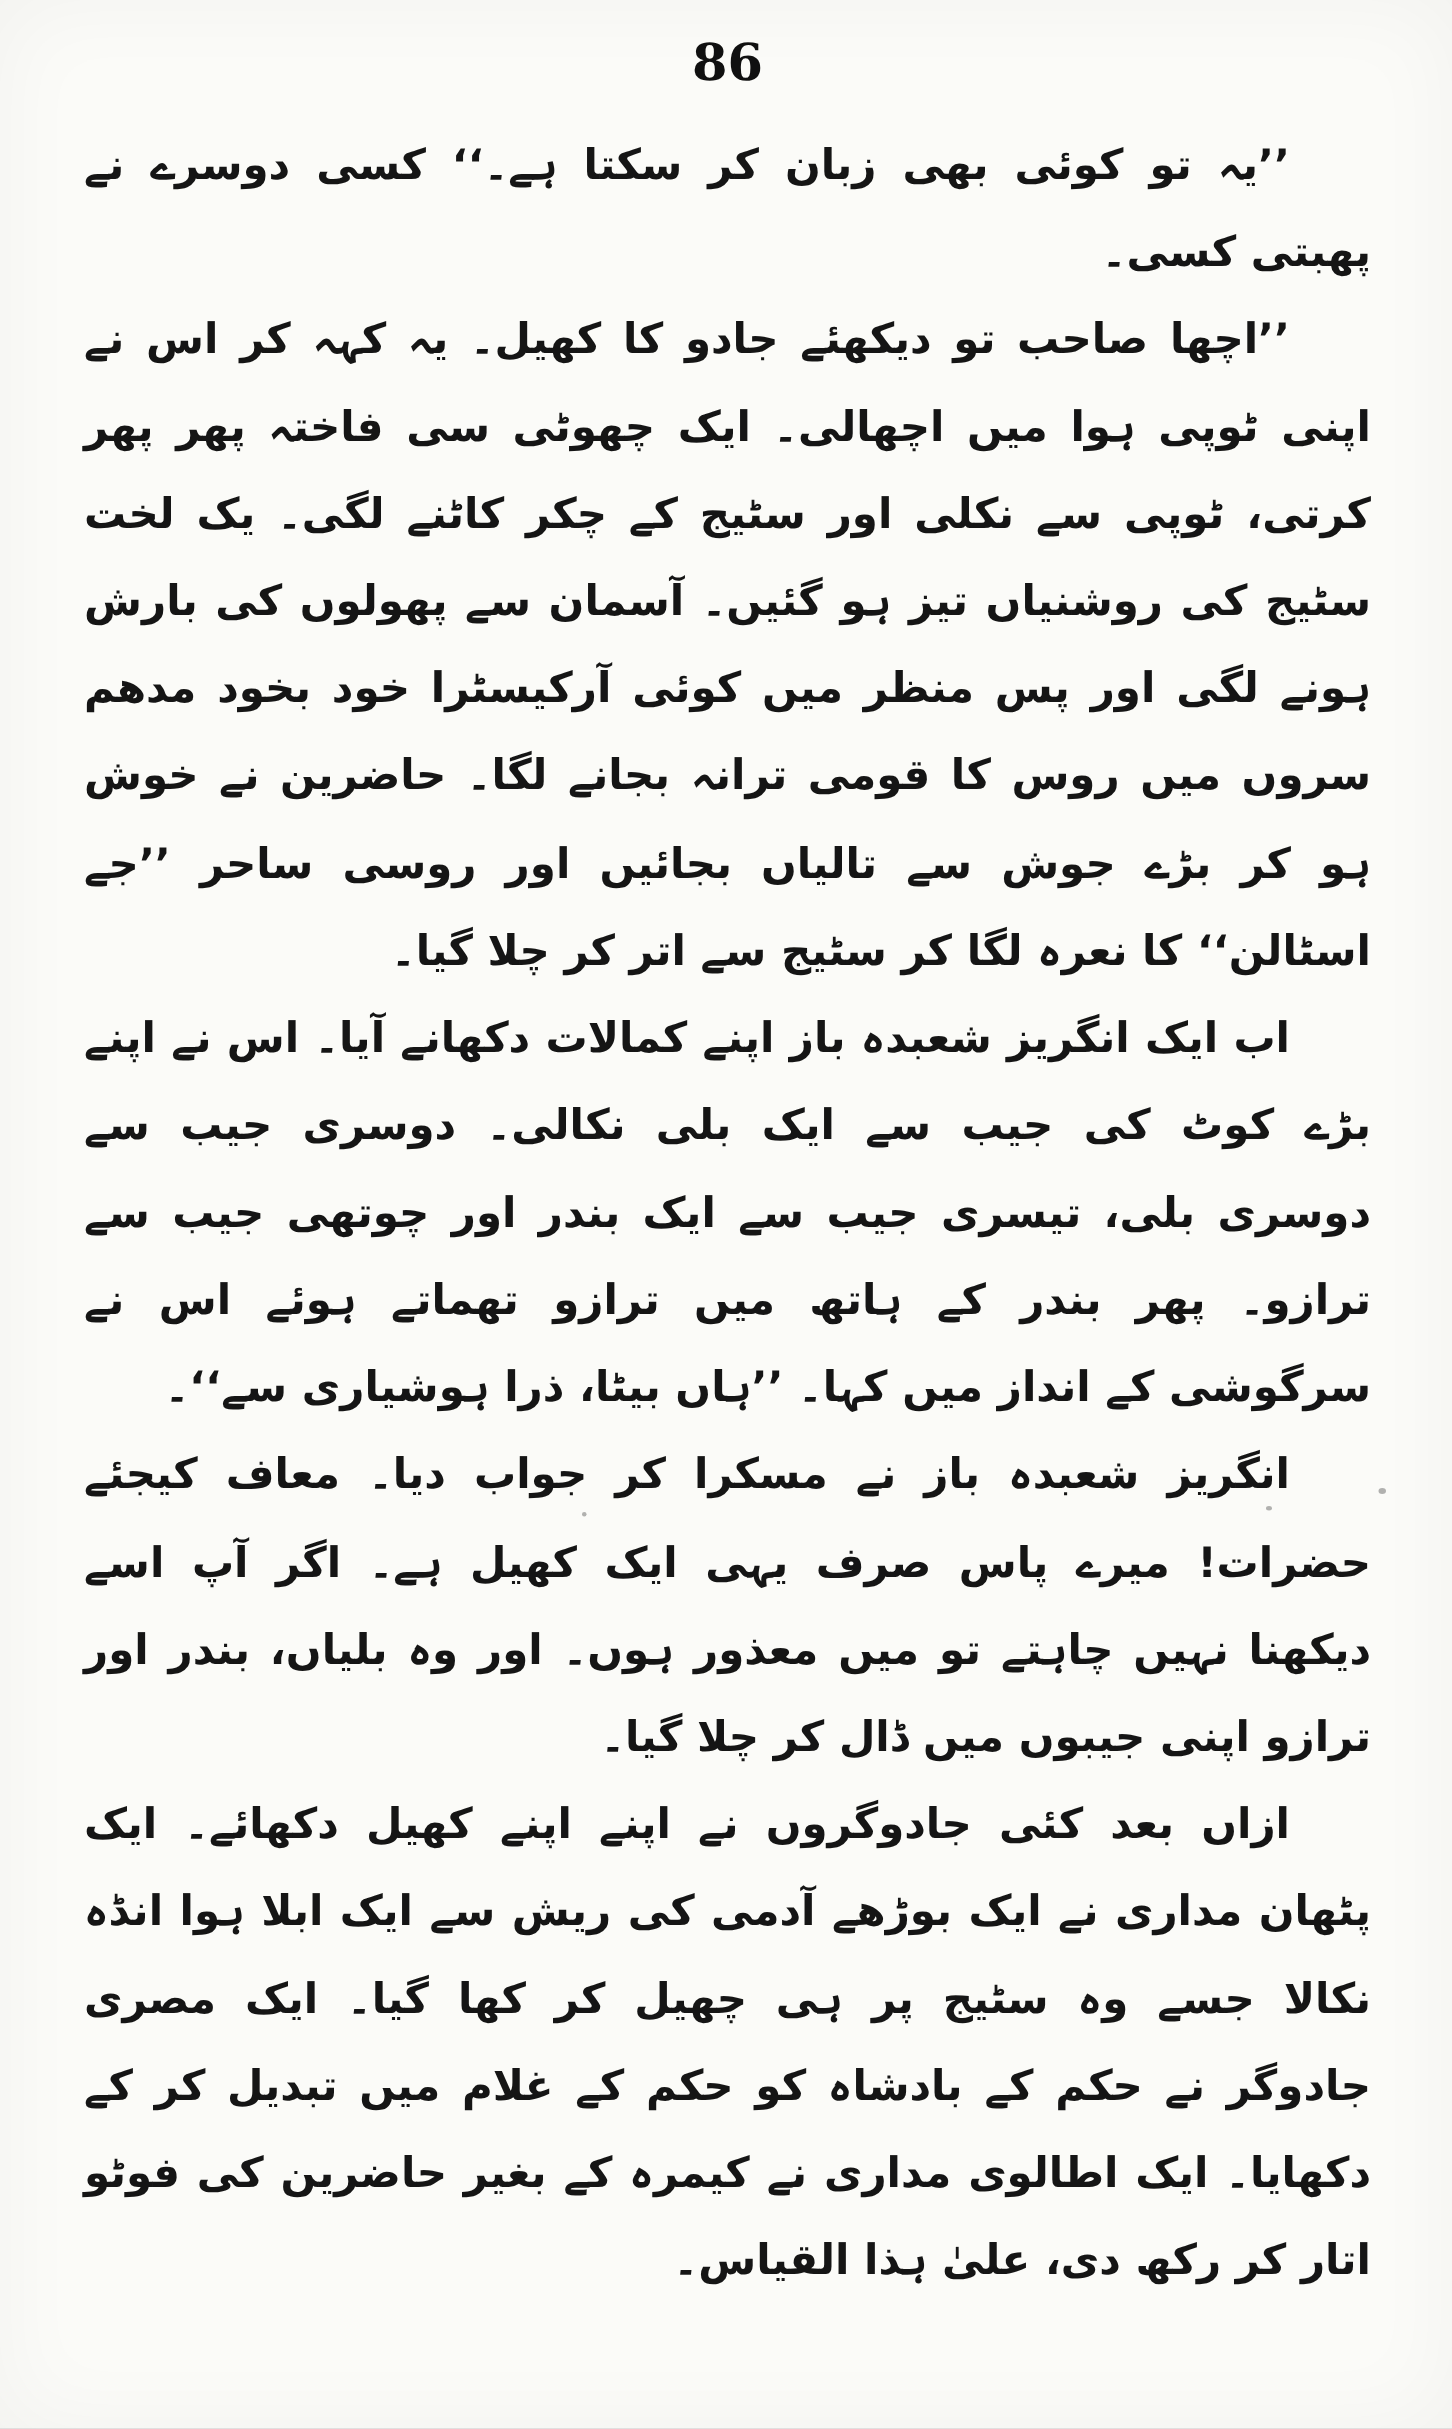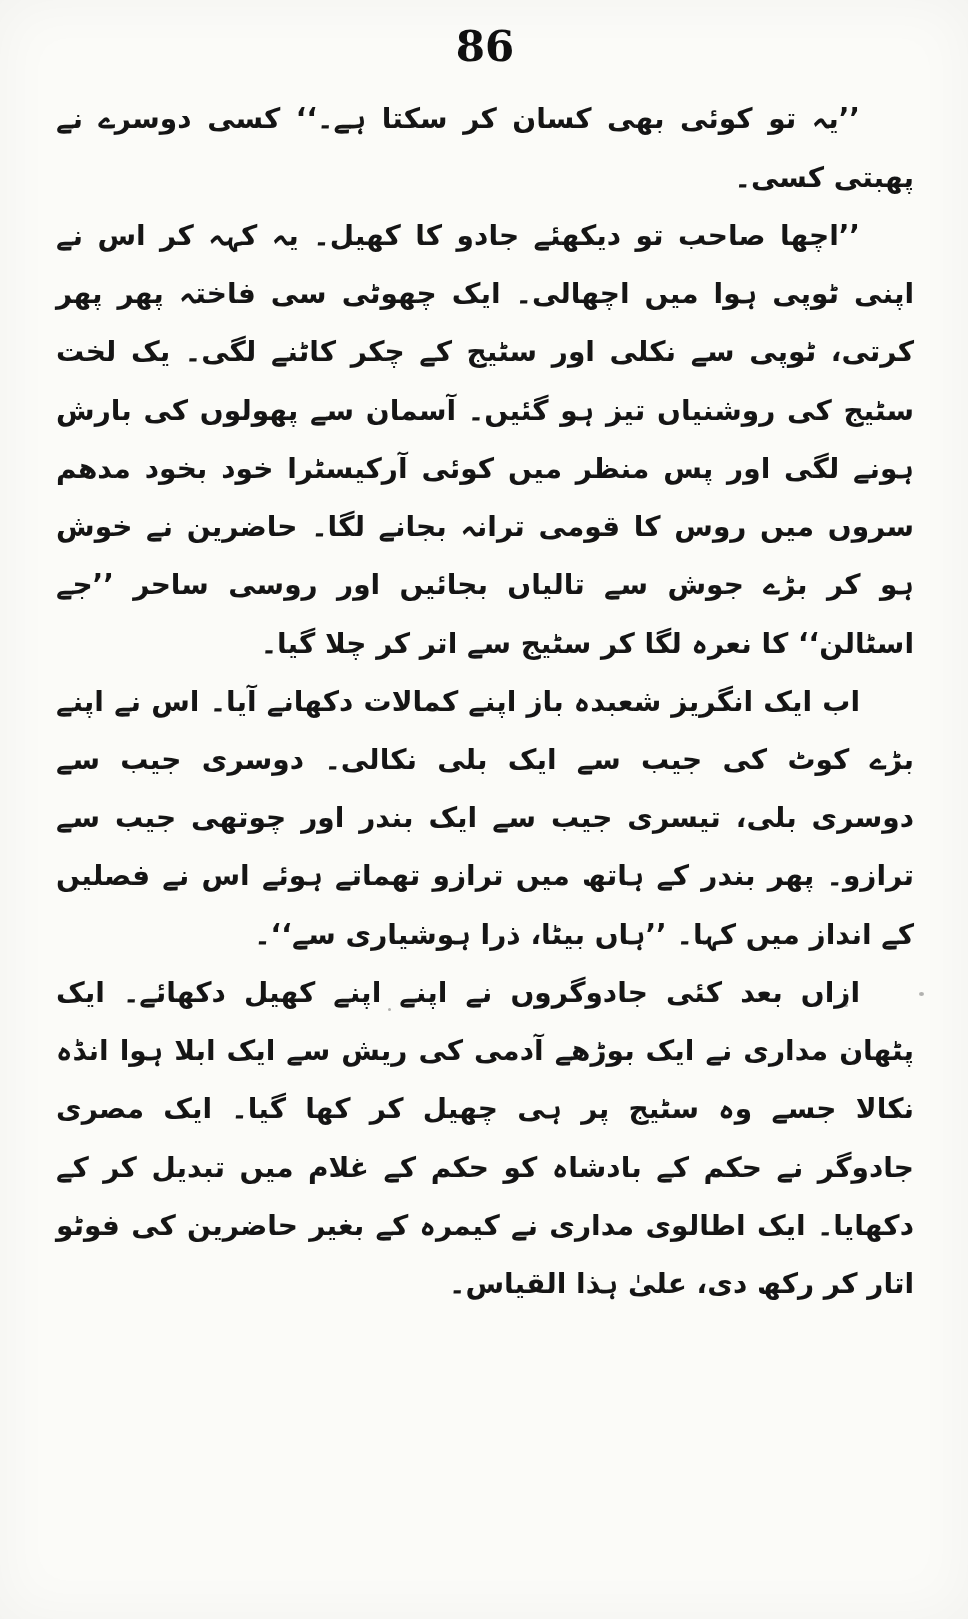--- a/index.html
+++ b/index.html
@@ -17,21 +17,21 @@
     box-sizing: border-box;
     padding: 16px 54px 24px 56px;
     color: #121212;
     box-shadow: inset 0 0 60px rgba(0,0,0,0.04);
     overflow: hidden;
   }
   .page-number {
     text-align: center;
     font-family: "DejaVu Serif", "Liberation Serif", serif;
     font-weight: bold;
-    font-size: 42px;
+    font-size: 34px;
     line-height: 1.2;
     margin: 6px 0 18px 0;
     color: #101010;
   }
   .content {
     direction: rtl;
     unicode-bidi: embed;
     font-family: "DejaVu Sans", "Liberation Sans", sans-serif;
     font-size: 28px;
     font-weight: 600;
@@ -56,23 +56,24 @@
   .speck-c { width: 3px; height: 3px; left: 388px; top: 1008px; }
 </style>
 </head>
 <body>
 
 <div class="page">
 
   <div class="page-number">86</div>
 
   <div class="content">
-    <p class="para">’’یہ تو کوئی بھی کسان کر سکتا ہے۔‘‘ کسی دوسرے نے پھبتی کسی۔</p>
+    <p class="para">’’یہ تو کوئی بھی زبان کر سکتا ہے۔‘‘ کسی دوسرے نے پھبتی کسی۔</p>
     <p class="para">’’اچھا صاحب تو دیکھئے جادو کا کھیل۔ یہ کہہ کر اس نے اپنی ٹوپی ہوا میں اچھالی۔ ایک چھوٹی سی فاختہ پھر پھر کرتی، ٹوپی سے نکلی اور سٹیج کے چکر کاٹنے لگی۔ یک لخت سٹیج کی روشنیاں تیز ہو گئیں۔ آسمان سے پھولوں کی بارش ہونے لگی اور پس منظر میں کوئی آرکیسٹرا خود بخود مدھم سروں میں روس کا قومی ترانہ بجانے لگا۔ حاضرین نے خوش ہو کر بڑے جوش سے تالیاں بجائیں اور روسی ساحر ’’جے اسٹالن‘‘ کا نعرہ لگا کر سٹیج سے اتر کر چلا گیا۔</p>
-    <p class="para">اب ایک انگریز شعبدہ باز اپنے کمالات دکھانے آیا۔ اس نے اپنے بڑے کوٹ کی جیب سے ایک بلی نکالی۔ دوسری جیب سے دوسری بلی، تیسری جیب سے ایک بندر اور چوتھی جیب سے ترازو۔ پھر بندر کے ہاتھ میں ترازو تھماتے ہوئے اس نے فصلیں کے انداز میں کہا۔ ’’ہاں بیٹا، ذرا ہوشیاری سے‘‘۔</p>
+    <p class="para">اب ایک انگریز شعبدہ باز اپنے کمالات دکھانے آیا۔ اس نے اپنے بڑے کوٹ کی جیب سے ایک بلی نکالی۔ دوسری جیب سے دوسری بلی، تیسری جیب سے ایک بندر اور چوتھی جیب سے ترازو۔ پھر بندر کے ہاتھ میں ترازو تھماتے ہوئے اس نے سرگوشی کے انداز میں کہا۔ ’’ہاں بیٹا، ذرا ہوشیاری سے‘‘۔</p>
+    <p class="para">انگریز شعبدہ باز نے مسکرا کر جواب دیا۔ معاف کیجئے حضرات! میرے پاس صرف یہی ایک کھیل ہے۔ اگر آپ اسے دیکھنا نہیں چاہتے تو میں معذور ہوں۔ اور وہ بلیاں، بندر اور ترازو اپنی جیبوں میں ڈال کر چلا گیا۔</p>
     <p class="para">ازاں بعد کئی جادوگروں نے اپنے اپنے کھیل دکھائے۔ ایک پٹھان مداری نے ایک بوڑھے آدمی کی ریش سے ایک ابلا ہوا انڈہ نکالا جسے وہ سٹیج پر ہی چھیل کر کھا گیا۔ ایک مصری جادوگر نے حکم کے بادشاہ کو حکم کے غلام میں تبدیل کر کے دکھایا۔ ایک اطالوی مداری نے کیمرہ کے بغیر حاضرین کی فوٹو اتار کر رکھ دی، علیٰ ہذا القیاس۔</p>
 
   </div>
 
   <span class="scan-speck speck-a"></span>
   <span class="scan-speck speck-b"></span>
   <span class="scan-speck speck-c"></span>
 
 </div>
 

